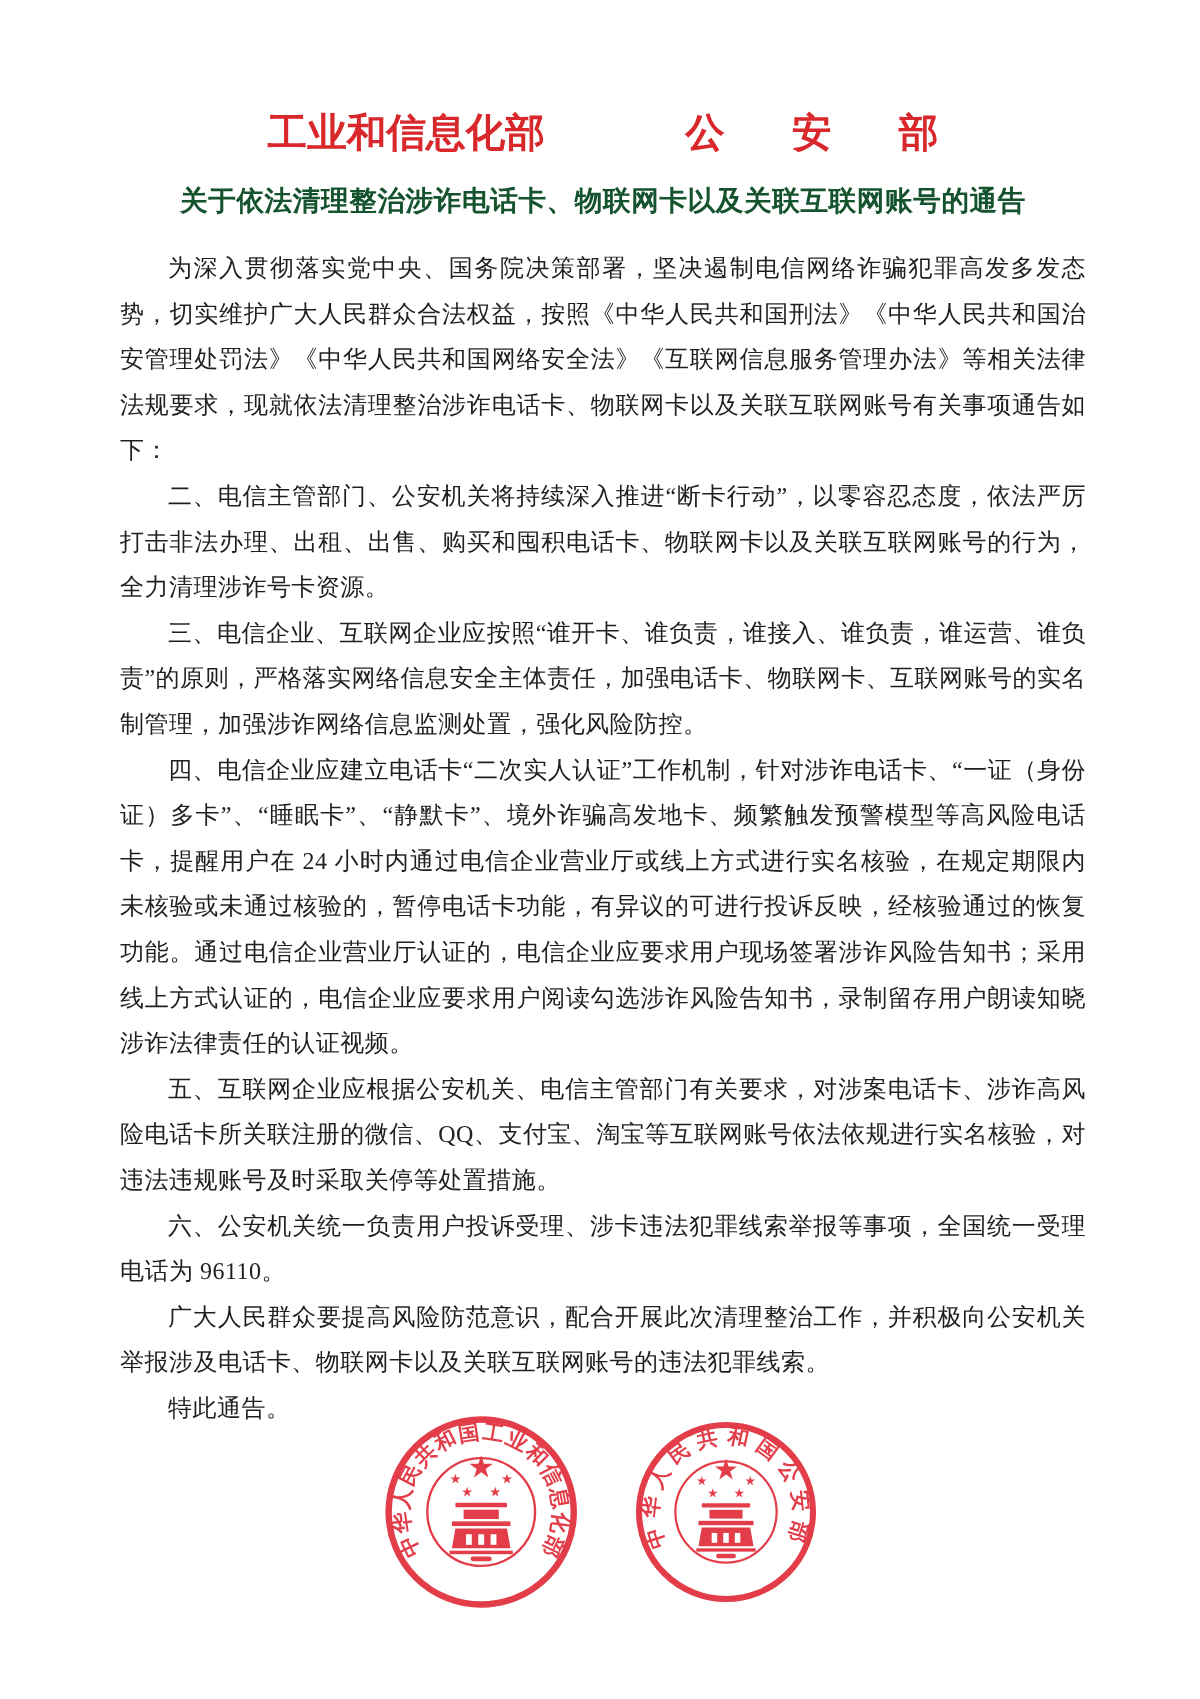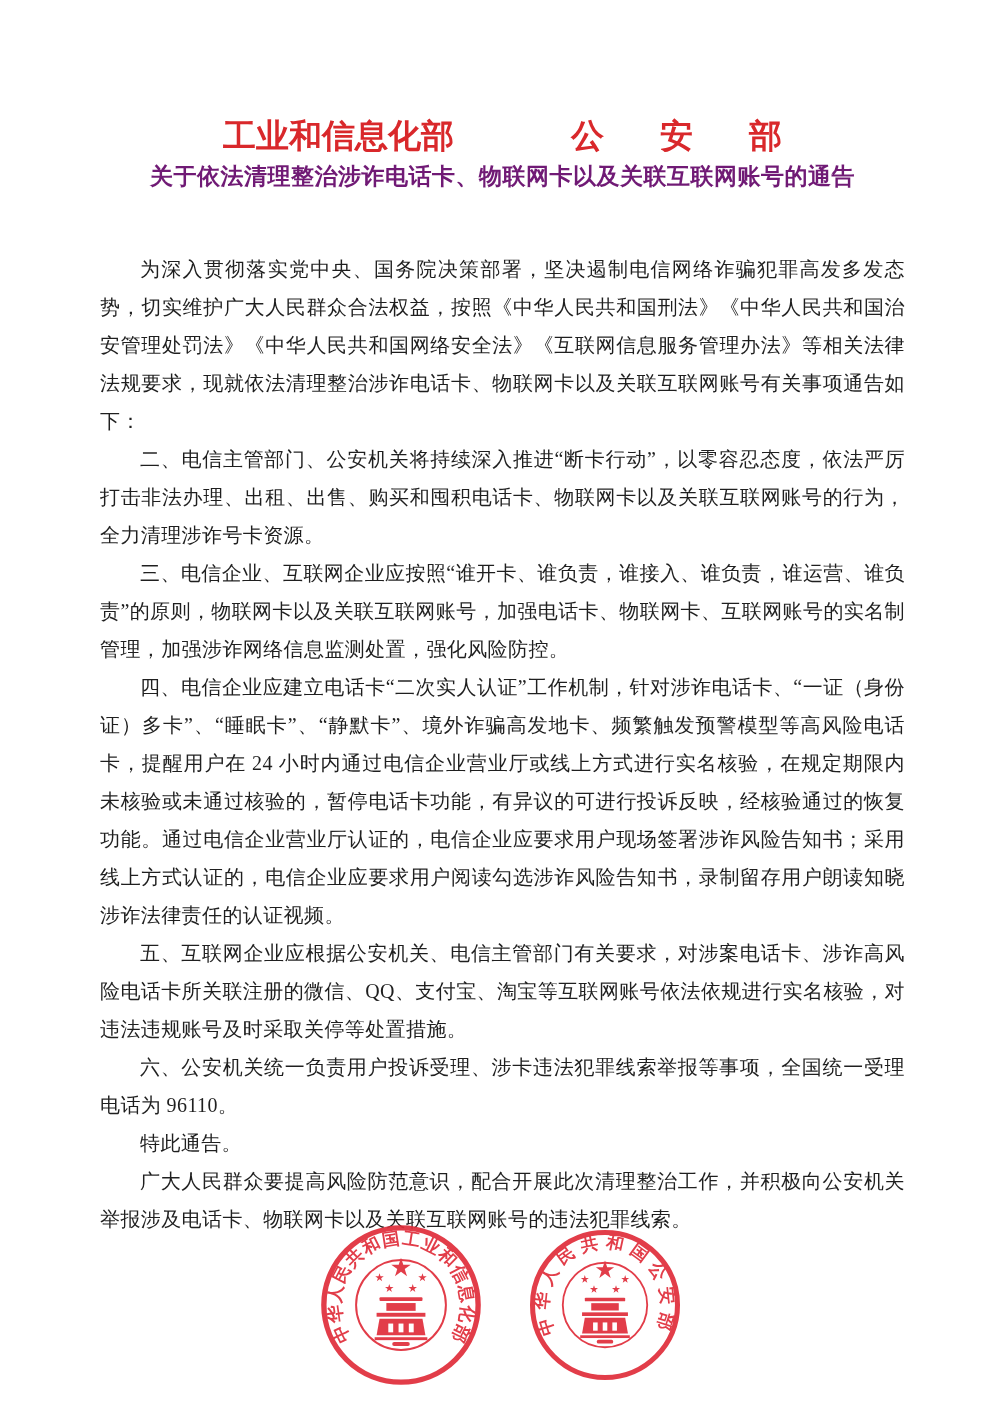--- a/index.html
+++ b/index.html
@@ -20,37 +20,36 @@
   .content{padding:92px 95px 0 100px;}
 
   
   .masthead{
     display:flex;justify-content:center;align-items:baseline;gap:117px;
     color:var(--header-red);
     font-weight:bold;
     font-size:33px;
     line-height:40px;
     white-space:nowrap;
-    margin-top:24px;
   }
   .agency-right{letter-spacing:56px;margin-right:-56px;text-align:center;}
 
   
   .doc-title{
-    margin-top:4px;
+    margin-top:19px;
     text-align:center;
     font-size:23px;
     font-weight:bold;
     letter-spacing:0.5px;
     line-height:34px;
-    color:#701a75;
+    color:#14532d;
   }
 
   
-  .body-text{margin-top:56px;}
+  .body-text{margin-top:20px;}
   .body-text p{
     font-size:20px;
     line-height:38px;
     text-align:justify;
     text-indent:2em;
     letter-spacing:0.4px;
     color:var(--body-text);
   }
 
   
@@ -79,26 +78,26 @@
     <div class="masthead">
       <span class="agency-left">工业和信息化部</span>
       <span class="agency-right">公安部</span>
     </div>
 
     <div class="doc-title">关于依法清理整治涉诈电话卡、物联网卡以及关联互联网账号的通告</div>
 
     <div class="body-text">
       <p>为深入贯彻落实党中央、国务院决策部署，坚决遏制电信网络诈骗犯罪高发多发态势，切实维护广大人民群众合法权益，按照《中华人民共和国刑法》《中华人民共和国治安管理处罚法》《中华人民共和国网络安全法》《互联网信息服务管理办法》等相关法律法规要求，现就依法清理整治涉诈电话卡、物联网卡以及关联互联网账号有关事项通告如下：</p>
       <p>二、电信主管部门、公安机关将持续深入推进“断卡行动”，以零容忍态度，依法严厉打击非法办理、出租、出售、购买和囤积电话卡、物联网卡以及关联互联网账号的行为，全力清理涉诈号卡资源。</p>
-      <p>三、电信企业、互联网企业应按照“谁开卡、谁负责，谁接入、谁负责，谁运营、谁负责”的原则，物联网卡以及关联互联网账号，加强电话卡、物联网卡、互联网账号的实名制管理，加强涉诈网络信息监测处置，强化风险防控。</p>
+      <p>三、电信企业、互联网企业应按照“谁开卡、谁负责，谁接入、谁负责，谁运营、谁负责”的原则，严格落实网络信息安全主体责任，加强电话卡、物联网卡、互联网账号的实名制管理，加强涉诈网络信息监测处置，强化风险防控。</p>
       <p>四、电信企业应建立电话卡“二次实人认证”工作机制，针对涉诈电话卡、“一证（身份证）多卡”、“睡眠卡”、“静默卡”、境外诈骗高发地卡、频繁触发预警模型等高风险电话卡，提醒用户在 24 小时内通过电信企业营业厅或线上方式进行实名核验，在规定期限内未核验或未通过核验的，暂停电话卡功能，有异议的可进行投诉反映，经核验通过的恢复功能。通过电信企业营业厅认证的，电信企业应要求用户现场签署涉诈风险告知书；采用线上方式认证的，电信企业应要求用户阅读勾选涉诈风险告知书，录制留存用户朗读知晓涉诈法律责任的认证视频。</p>
       <p>五、互联网企业应根据公安机关、电信主管部门有关要求，对涉案电话卡、涉诈高风险电话卡所关联注册的微信、QQ、支付宝、淘宝等互联网账号依法依规进行实名核验，对违法违规账号及时采取关停等处置措施。</p>
       <p>六、公安机关统一负责用户投诉受理、涉卡违法犯罪线索举报等事项，全国统一受理电话为 96110。</p>
+      <p>广大人民群众要提高风险防范意识，配合开展此次清理整治工作，并积极向公安机关举报涉及电话卡、物联网卡以及关联互联网账号的违法犯罪线索。</p>
       <p>特此通告。</p>
-      <p>广大人民群众要提高风险防范意识，配合开展此次清理整治工作，并积极向公安机关举报涉及电话卡、物联网卡以及关联互联网账号的违法犯罪线索。</p>
     </div>
 
     <div class="seal-area">
 
       <svg class="seal seal-left-svg" viewBox="0 0 170 170">
         <defs>
           <polygon id="star5L" points="0,-1 0.2245,-0.309 0.951,-0.309 0.3633,0.118 0.5878,0.809 0,0.382 -0.5878,0.809 -0.3633,0.118 -0.951,-0.309 -0.2245,-0.309"></polygon>
           <path id="arcL" d="M 41.2 128.8 A 62 62 0 1 1 128.8 128.8"></path>
         </defs>
         <circle class="seal-stroke" cx="85" cy="85" r="79" stroke-width="5.5"></circle>

